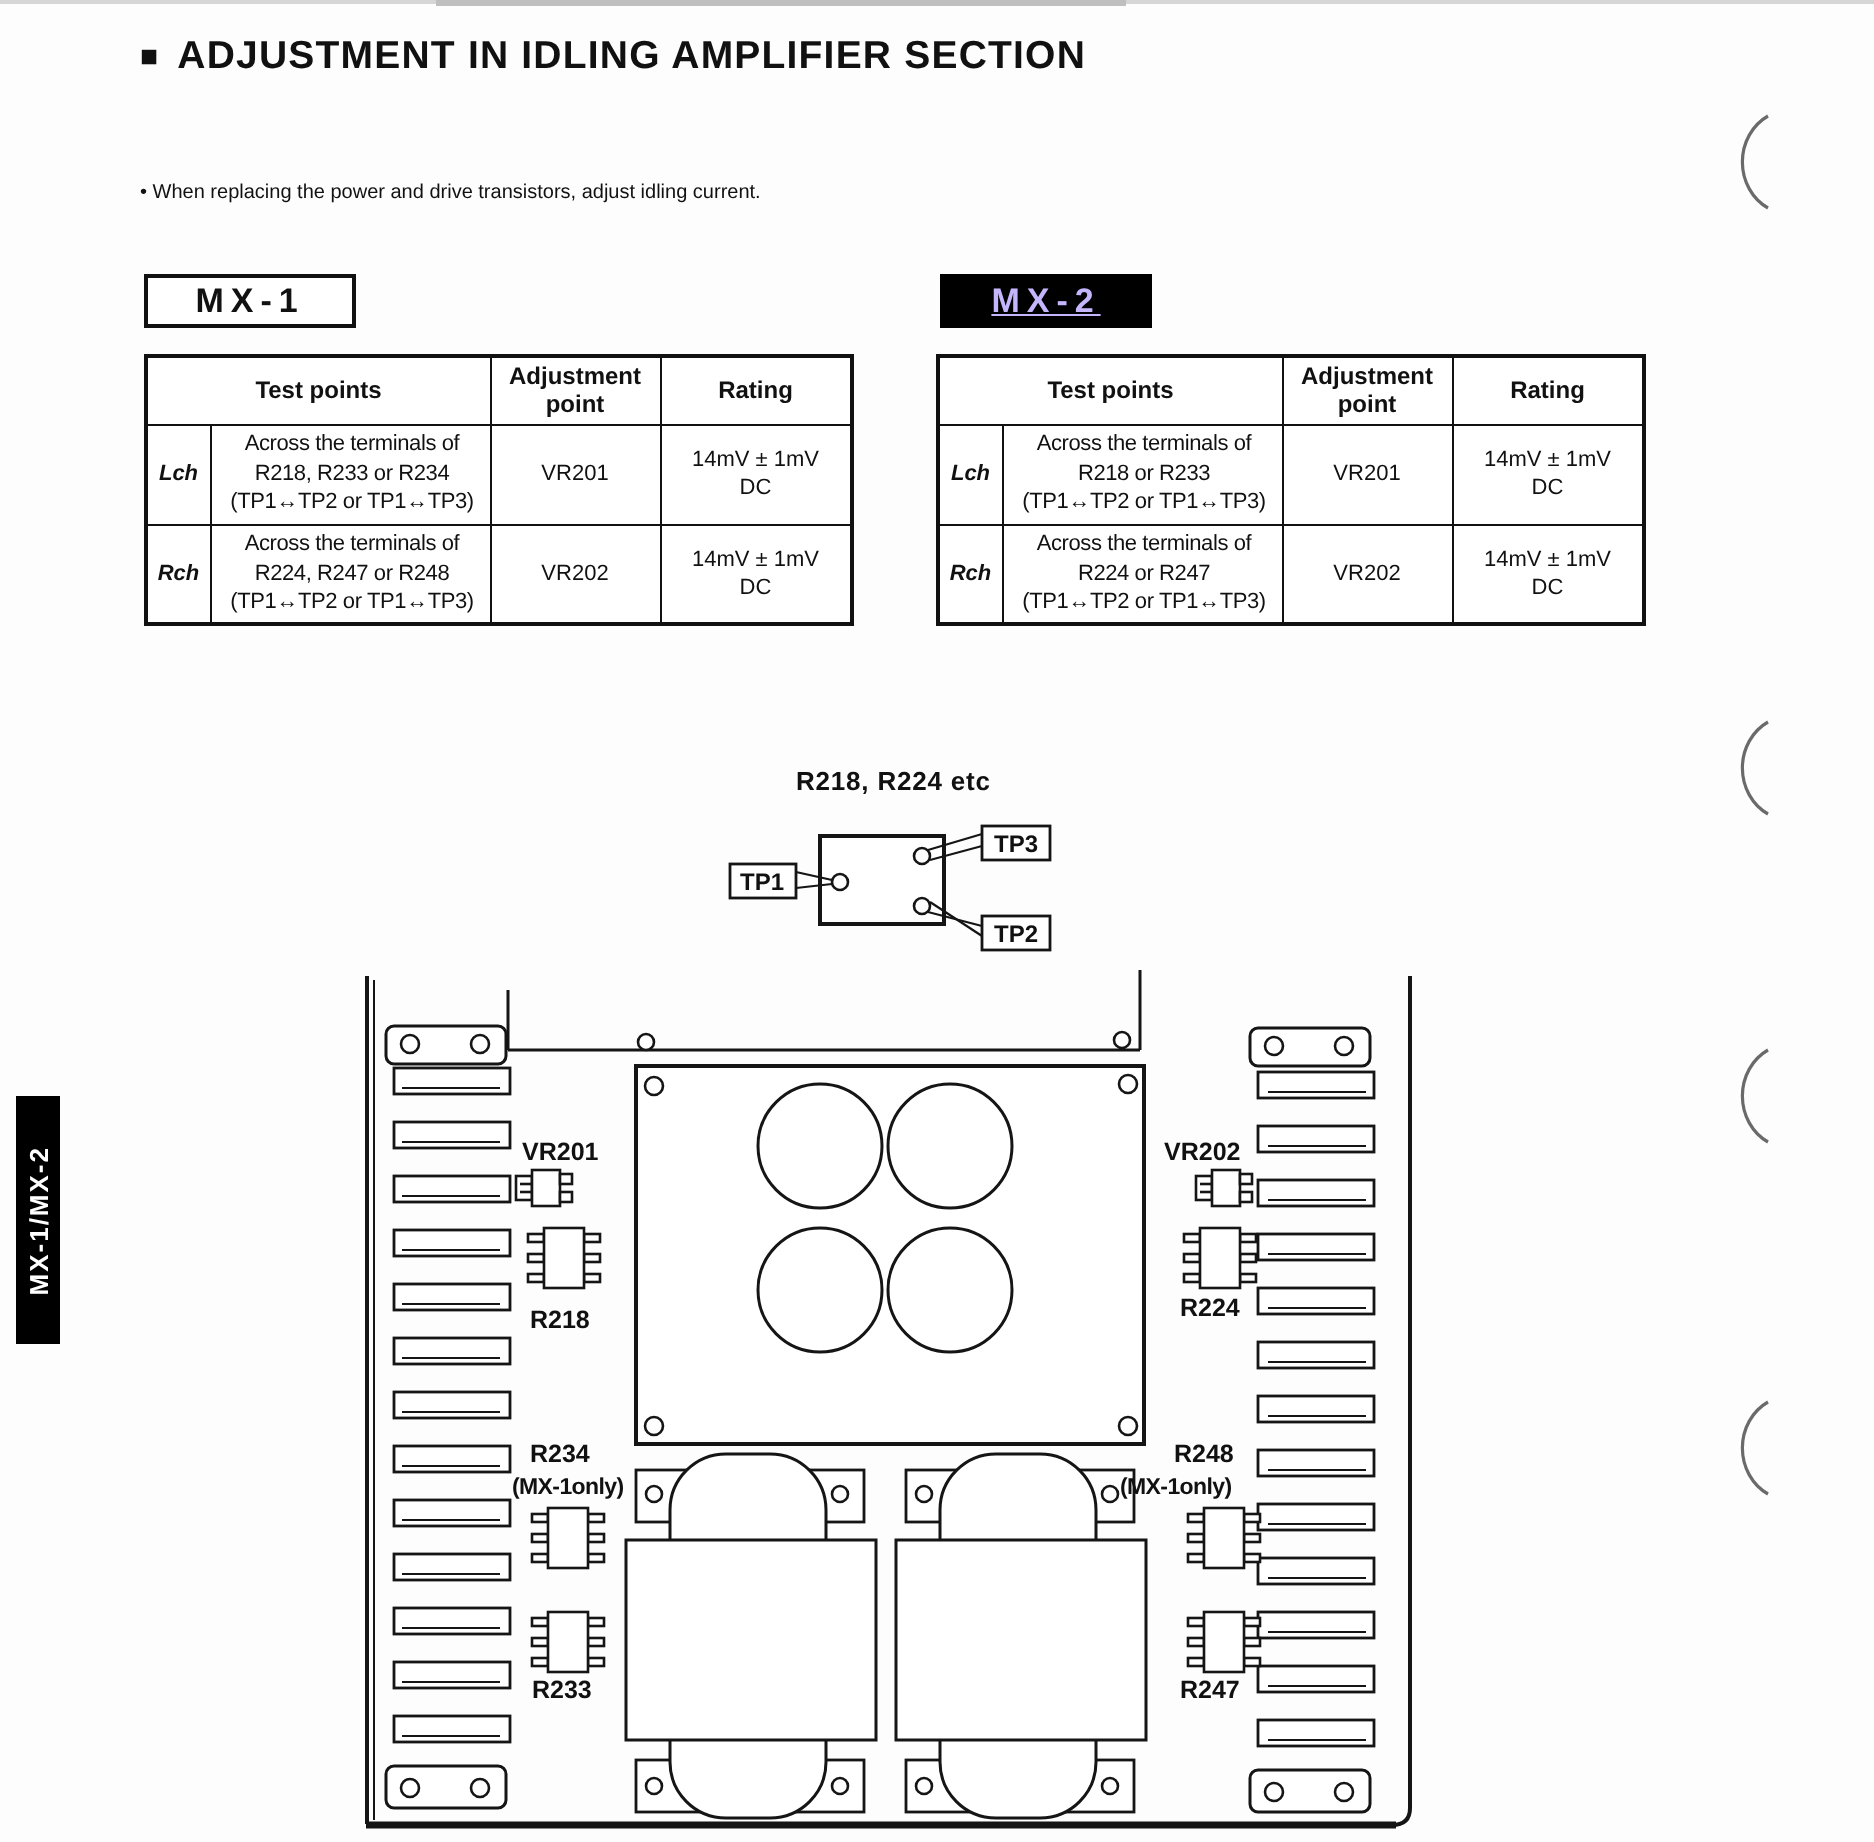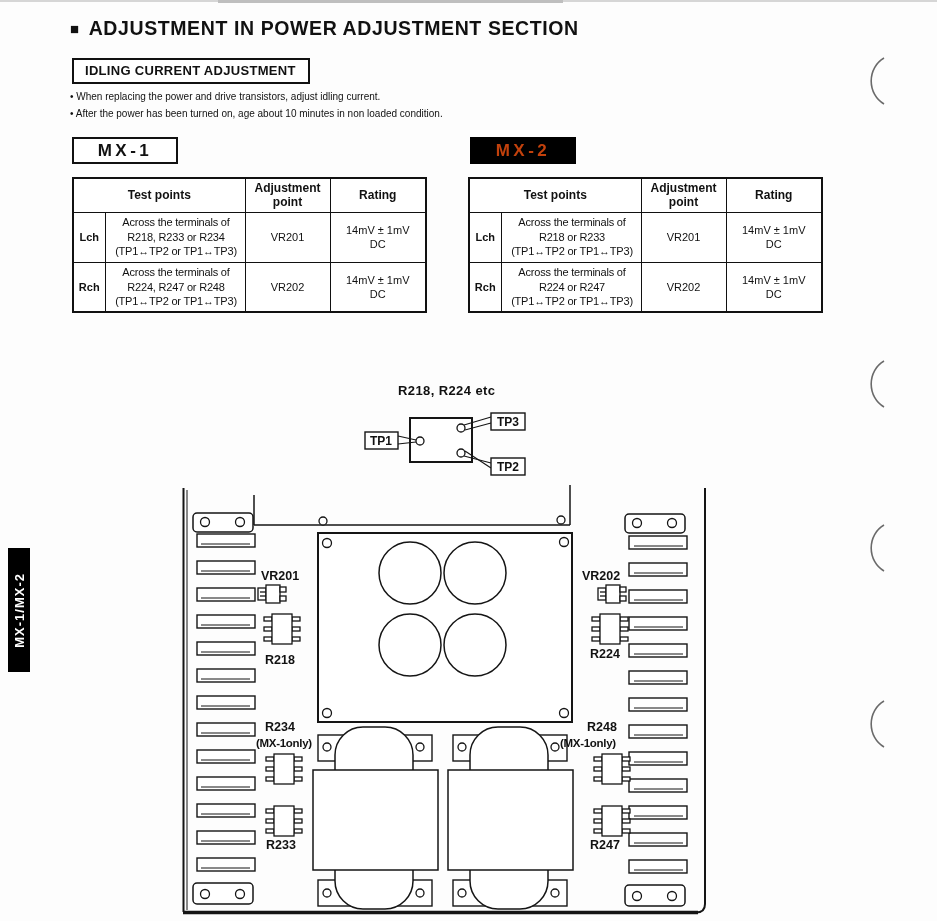--- a/index.html
+++ b/index.html
@@ -16,29 +16,29 @@
 
   
   .heading { position:absolute; left:70px; top:17px; font-size:19.5px; font-weight:bold; letter-spacing:0.6px; display:flex; align-items:center; gap:9px; }
   .heading .sq { font-size:15px; line-height:1; }
   .sub-box { position:absolute; left:72px; top:58px; border:2px solid #111; padding:3px 12px 4px 11px; font-size:13px; font-weight:bold; letter-spacing:0.3px; background:#fff; }
   .bullets { position:absolute; left:70px; top:88px; font-size:10px; line-height:17px; }
   .bullets div::before { content:"• "; }
 
   
   .model-box { position:absolute; border:2px solid #111; width:106px; height:27px; display:flex; align-items:center; justify-content:center; font-size:17px; font-weight:bold; letter-spacing:3.5px; background:#fff; }
-  .model-box.inv { background:#000; color:#c2410c; border-color:#000; }
+  .model-box.inv { background:#000; color:#c4b5fd; border-color:#000;text-decoration:underline; }
 
   
   table.spec { position:absolute; border-collapse:collapse; background:#fff; table-layout:fixed;padding-left:27px; }
   table.spec td, table.spec th { border:1.5px solid #111; vertical-align:middle; }
   table.spec { border:2px solid #111; }
   table.spec th { font-size:12px; font-weight:bold; text-align:center; height:34px; }
   table.spec td { font-size:11px; height:50px; }
-  td.ch { font-weight:bold; font-size:12px; text-align:center; }
+  td.ch { font-weight:bold; font-size:12px; text-align:center;font-style:italic; }
   td.tp { text-align:center; padding:2px 2px 2px 4px; line-height:14.5px; letter-spacing:-0.2px; }
   td.ctr { text-align:center; line-height:14px; font-size:11.5px; }
   .pre { white-space:pre-line;margin-top:16px; }
 
   
   .side-tab { position:absolute; left:8px; top:548px; width:22px; height:124px; background:#000; display:flex; align-items:center; justify-content:center; }
   .side-tab span { writing-mode:vertical-rl; transform:rotate(180deg); color:#fff; font-weight:bold; font-size:13px; letter-spacing:1px; white-space:nowrap; }
 
   
   .arc { position:absolute; left:866px; width:22px; height:52px; }
@@ -52,30 +52,26 @@
 </head>
 <body>
 
 <div class="page">
 
   <div class="edge-top"></div>
   <div class="edge-top2"></div>
 
   <div class="heading">
     <span class="sq">■</span>
-    <span>ADJUSTMENT IN POWER ADJUSTMENT SECTION</span>
-  </div>
-
-  <div class="sub-box">
-    <span>IDLING CURRENT ADJUSTMENT</span>
-  </div>
+    <span>ADJUSTMENT IN IDLING AMPLIFIER SECTION</span>
+  </div>
+
 
   <div class="bullets">
     <div>When replacing the power and drive transistors, adjust idling current.</div>
-    <div>After the power has been turned on, age about 10 minutes in non loaded condition.</div>
   </div>
 
   <div class="model-box" style="left:72px; top:137px;">
     <span>MX-1</span>
   </div>
 
   <table class="spec" style="left:72px; top:177px; width:353px;">
     <colgroup>
         <col style="width:32px">
         <col style="width:140px">

